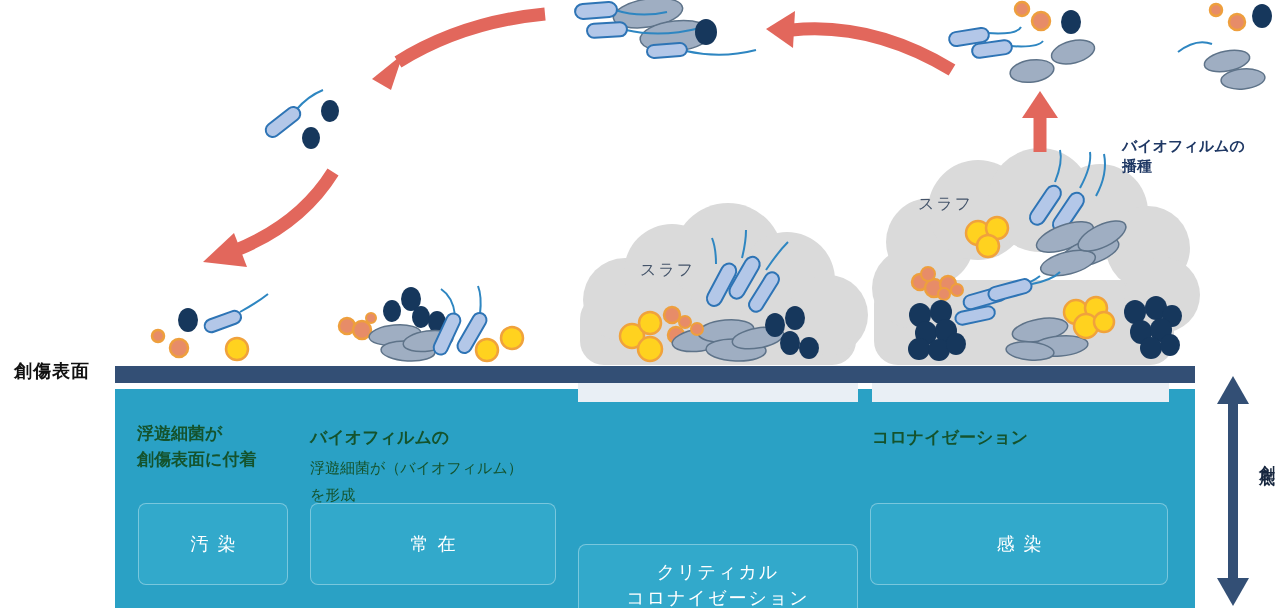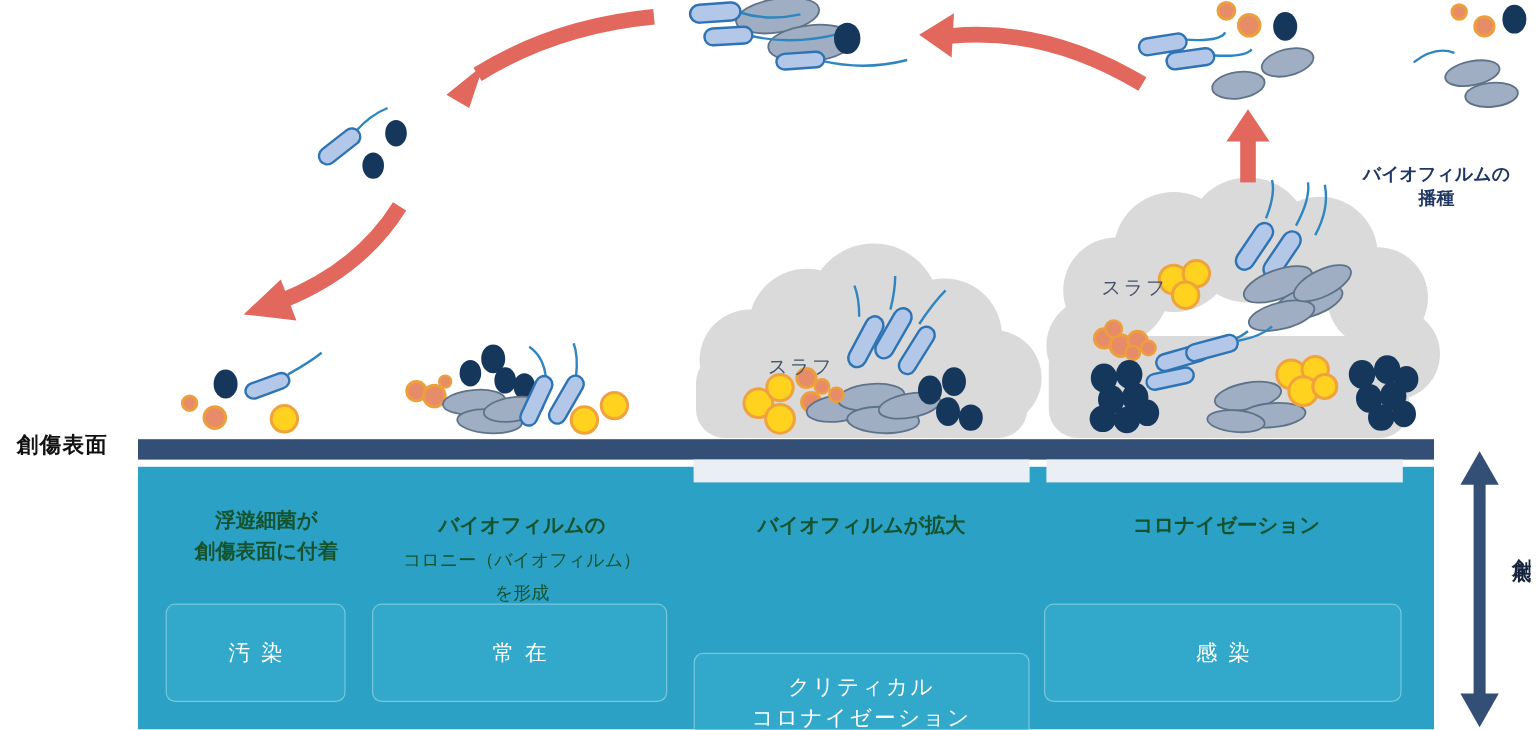--- a/index.html
+++ b/index.html
@@ -15,23 +15,23 @@
   #teal-panel{left:115px;top:389px;width:1080px;height:219px;background:#2AA1C5;z-index:0;}
   #wound-bar{left:115px;top:366px;width:1080px;height:17px;background:#334F75;z-index:0;}
   .under-cloud-strip{top:383px;height:19px;background:#E9EFF5;z-index:1;}
   #strip-3{left:578px;width:280px;}
   #strip-4{left:872px;width:297px;}
 
   
   #illustration{left:0;top:0;z-index:2;pointer-events:none;}
 
   
-  .txt{z-index:3;text-align:center;}
+  .txt{z-index:3;}
   #wound-surface-label{left:14px;top:359px;font-size:18px;font-weight:bold;color:#111111;letter-spacing:1px;}
-  .slough-label{font-size:16px;color:#44546A;letter-spacing:2px;margin-top:36px;}
+  .slough-label{font-size:16px;color:#44546A;letter-spacing:2px;}
   #slough-label-3{left:640px;top:260px;}
   #slough-label-4{left:918px;top:194px;}
   #seeding-label{left:1122px;top:136px;width:150px;font-size:15px;font-weight:bold;color:#1F3864;line-height:1.35;}
   #wound-bed-label{left:1256px;top:452px;font-size:16px;font-weight:bold;color:#16263E;writing-mode:vertical-rl;letter-spacing:4px;}
 
   .stage-col{color:#14532d;margin-top:19px;}
   .stage-heading{font-size:17px;font-weight:bold;line-height:1.55;}
   .stage-body{font-size:15px;line-height:1.75;margin-top:4px;}
   #stage-col-1{left:137px;top:402px;width:170px;}
   #stage-col-2{left:310px;top:406px;width:250px;}
@@ -244,25 +244,24 @@
 <div class="abs txt pre" id="seeding-label">バイオフィルムの
 播種</div>
 <div class="abs txt" id="wound-bed-label">創底</div>
 
 <div class="abs txt stage-col" id="stage-col-1">
   <div class="stage-heading pre">浮遊細菌が
 創傷表面に付着</div>
 </div>
 <div class="abs txt stage-col" id="stage-col-2">
   <div class="stage-heading pre">バイオフィルムの</div>
-  <div class="stage-body pre">コロニー（バイオフィルム）
+  <div class="stage-body pre">浮遊細菌が（バイオフィルム）
 を形成</div>
 </div>
 <div class="abs txt stage-col" id="stage-col-3">
-  <div class="stage-heading pre">バイオフィルムが拡大</div>
 </div>
 <div class="abs txt stage-col" id="stage-col-4">
   <div class="stage-heading pre">コロナイゼーション</div>
 </div>
 
 <div class="abs stage-box wide-space pre" id="stage-box-1">汚染</div>
 <div class="abs stage-box wide-space pre" id="stage-box-2">常在</div>
 <div class="abs stage-box tight-space pre" id="stage-box-3">クリティカル
 コロナイゼーション</div>
 <div class="abs stage-box wide-space pre" id="stage-box-4">感染</div>

